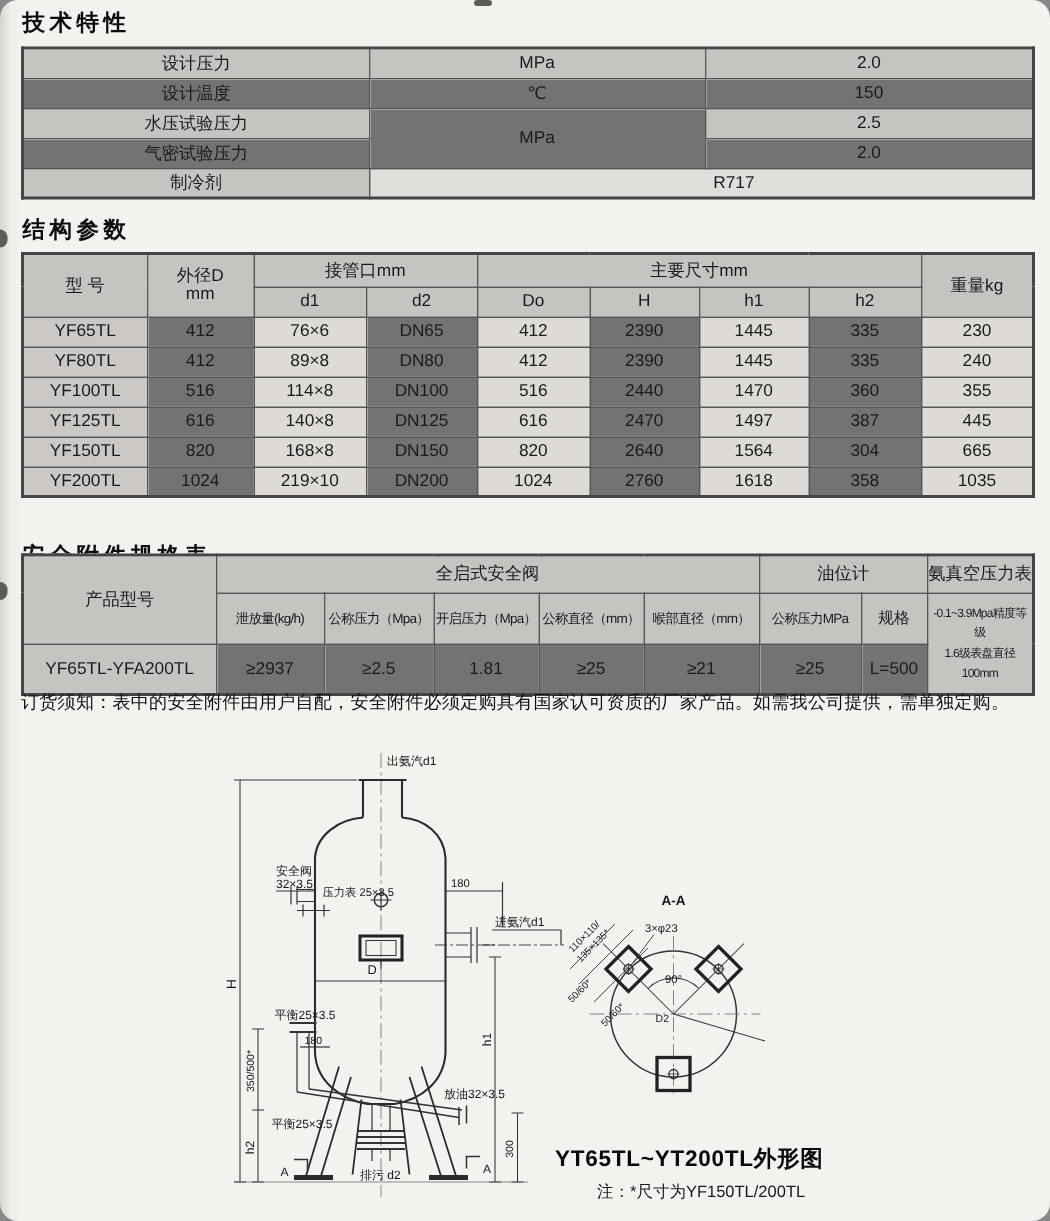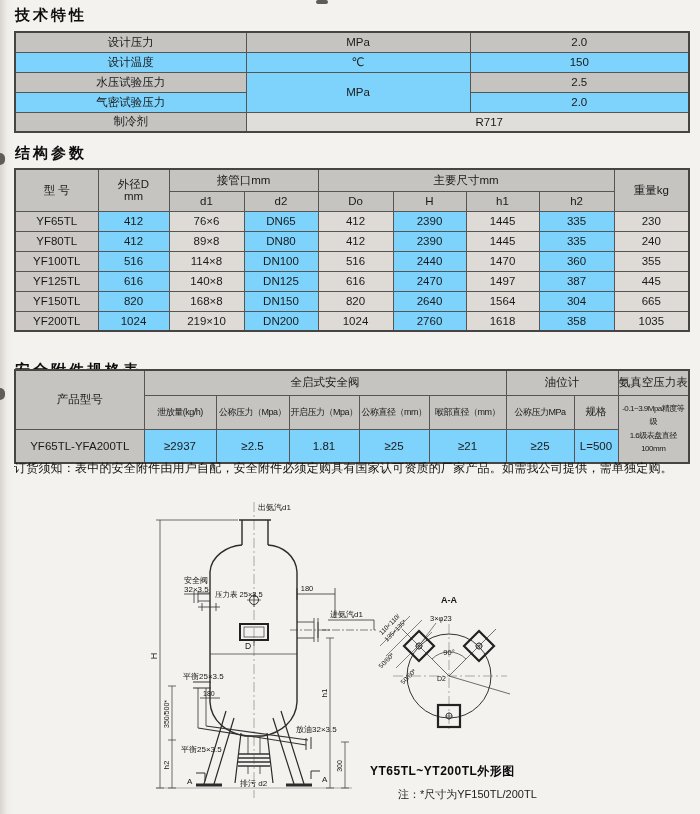--- a/index.html
+++ b/index.html
@@ -1,28 +1,29 @@
 <!DOCTYPE html>
 <html><head>
 <meta charset="utf-8">
 <style>
   * { margin:0; padding:0; box-sizing:border-box; }
   body { font-family:"Liberation Sans","DejaVu Sans",sans-serif; background:#888; }
   .page {
     position:relative; width:700px; height:814px; margin:0 auto;
     background:#f4f2ee; color:#1a1a1a; overflow:hidden;
     background-image:linear-gradient(90deg, #d8d4cd 0px, #efede9 7px, #f4f2ee 14px);
+    border-radius:12px;
   }
   .sec-title { position:absolute; left:15px; font-size:15px; font-weight:bold; letter-spacing:3px; color:#0d0d0d; }
   table { border-collapse:collapse; table-layout:fixed; position:absolute; left:14px; width:674px; background:#f3f2ef; }
   td { border:1px solid #575553; text-align:center; vertical-align:middle; font-size:11.5px; padding:0; overflow:hidden; }
   table { border:2px solid #474543; }
   .g  { background:#c6c4c1; }
   .lg { background:#e0deda;padding-left:44px; }
-  .w  { background:#7dd3fc;margin-left:18px; }
+  .w  { background:#737373;margin-left:18px; }
   
   #tech-table tr { height:20px; }
   
   #struct-table tr { height:20px; }
   #struct-table tr.hd1 { height:22px; }
   #struct-table td.model { background:#cbc8c5; }
   #struct-table td.oddc  { background:#dedbd7; }
   #struct-table .two-line span { display:block; line-height:1.05; }
   
   #safety-table tr.r1 { height:25px; }
@@ -31,21 +32,21 @@
   #safety-table td.sub { font-size:9px; letter-spacing:-0.5px; }
   #safety-table td.spec { font-size:10.5px; }
   #safety-table td.gauge-spec { font-size:8px; line-height:1.7; letter-spacing:-0.5px; }
   .note { position:absolute; left:14px; font-size:12px; color:#111; letter-spacing:0.2px; }
   .watermark {
     position:absolute; left:84px; top:384px; width:590px; height:80px;
     font-size:56px; font-weight:bold; letter-spacing:2px; line-height:80px;
     color:rgba(255,255,255,0.38); -webkit-text-stroke:2px rgba(120,118,115,0.60);
     z-index:5; pointer-events:none; font-family:"DejaVu Sans",sans-serif; white-space:nowrap;
   }
-  .caption { position:absolute; left:370px; top:763px; font-size:12px; font-weight:bold; letter-spacing:0.5px; color:#0a0a0a; }
+  .caption { position:absolute; left:370px; top:763px; font-size:15px; font-weight:bold; letter-spacing:0.5px; color:#0a0a0a; }
   .caption-note { position:absolute; left:398px; top:787px; font-size:11px; color:#1a1a1a; }
   svg text { fill:#161616; font-family:"Liberation Sans","DejaVu Sans",sans-serif; }
   .artifact { position:absolute; background:#5f5b55; }
 </style>
 </head>
 <body>
 
 <div class="page">
 
   <div class="artifact" style="left:316px;top:0;width:12px;height:4px;border-radius:2px;"></div>

